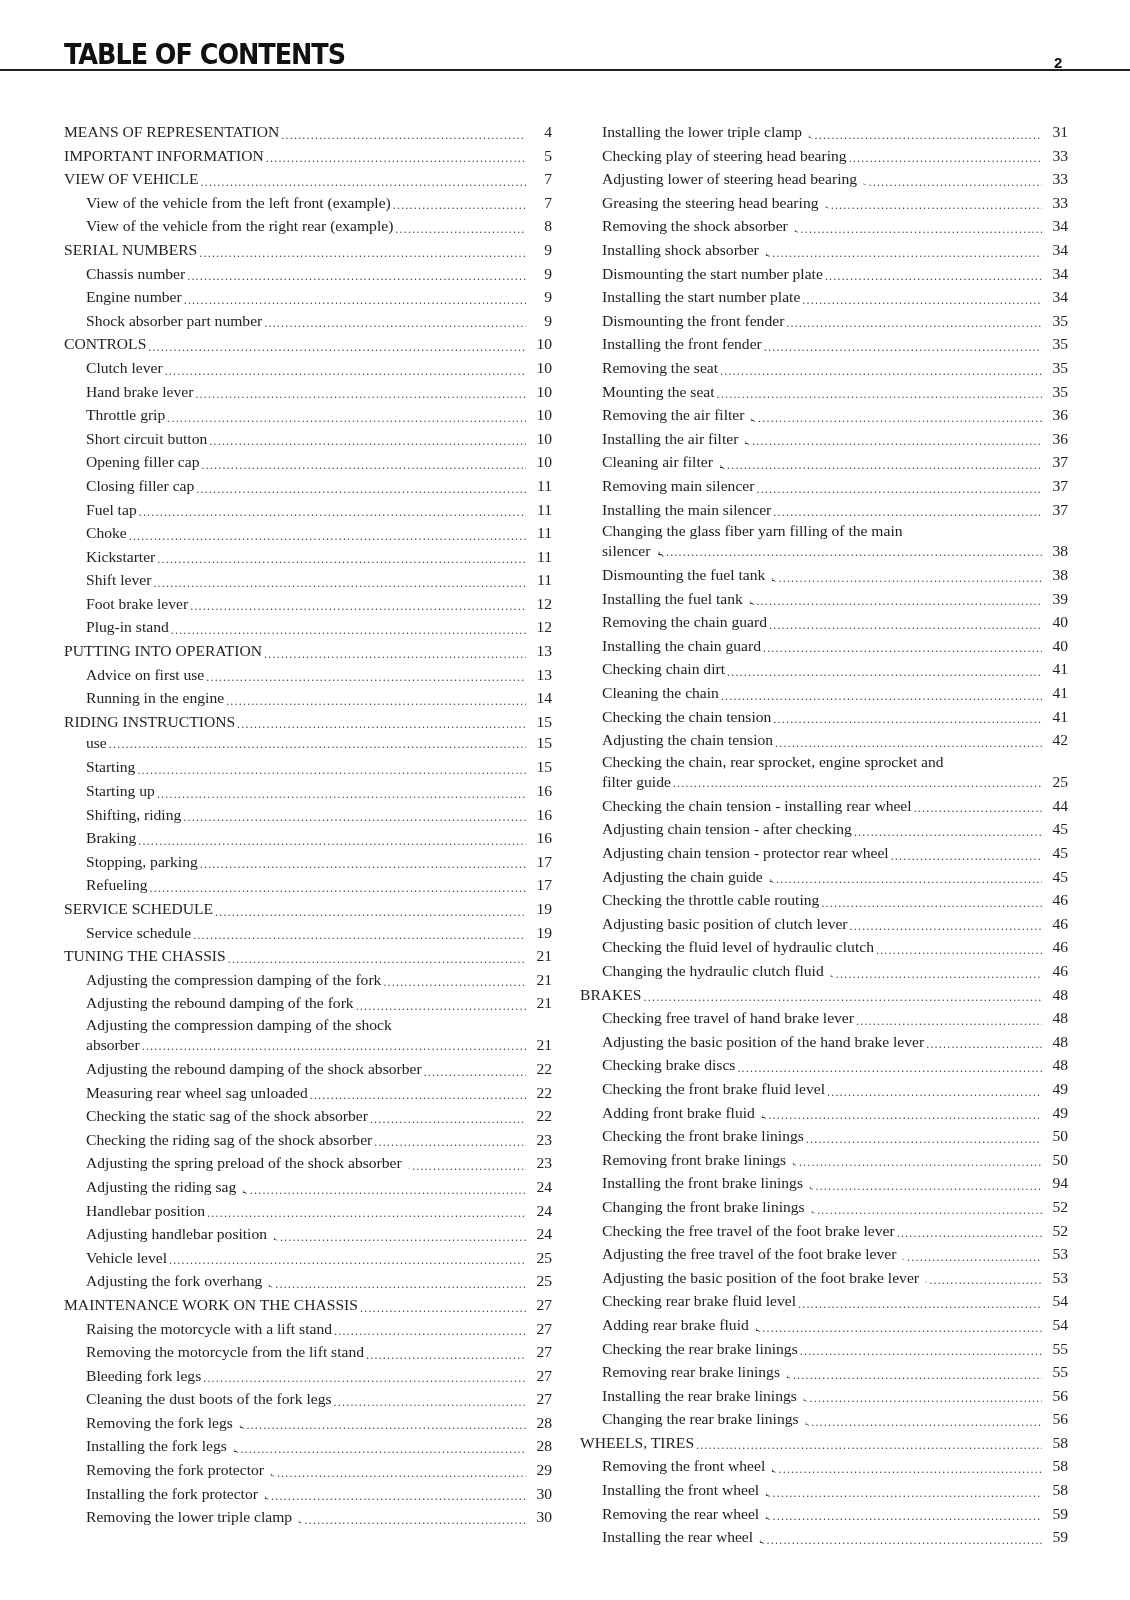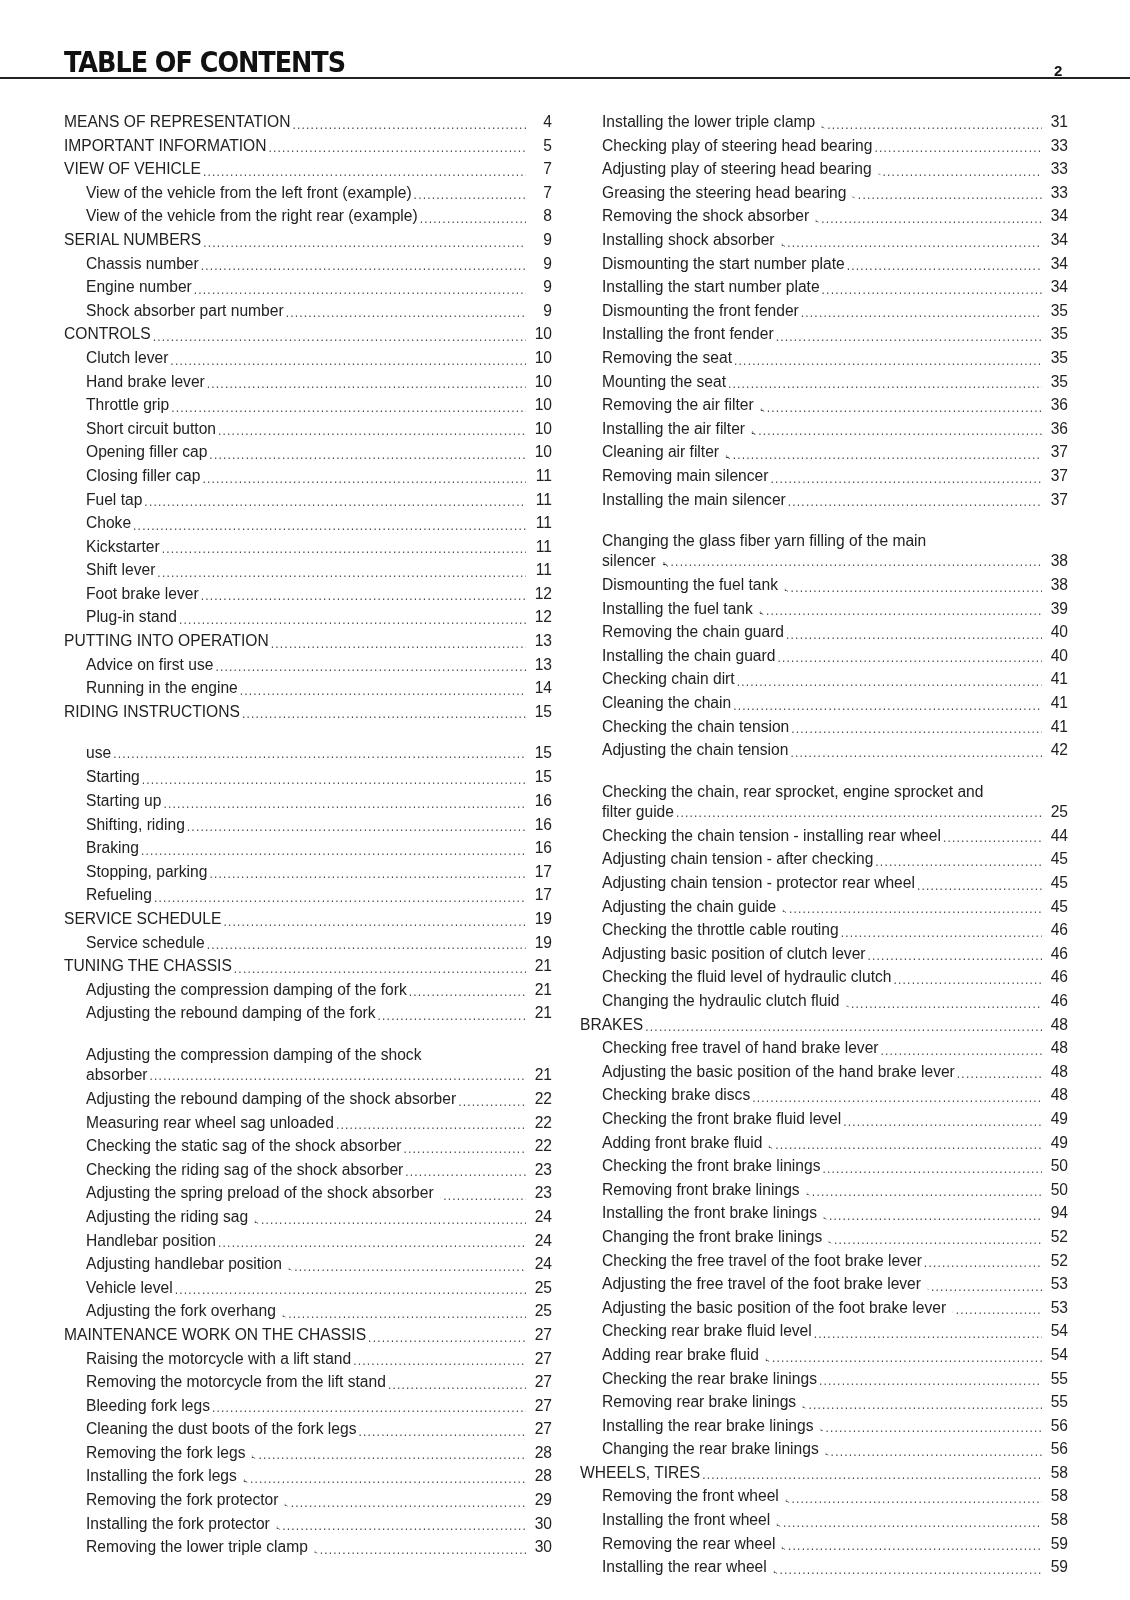--- a/index.html
+++ b/index.html
@@ -1,29 +1,29 @@
 <!DOCTYPE html>
 <html><head>
 <meta charset="utf-8">
 <style>
   html, body { margin: 0; padding: 0; background: #ffffff; }
   body { width: 1130px; height: 1600px; position: relative; overflow: hidden;
          font-family: "Liberation Sans", sans-serif; color: #222222; }
-  .header { position: absolute; left: 0; top: 0; width: 1130px; height: 72px; margin-top: 8px; }
+  .header { position: absolute; left: 0; top: 0; width: 1130px; height: 72px; }
   .title { position: absolute; left: 64px; top: 38px; font-family: "DejaVu Sans", sans-serif;
            font-weight: bold; font-size: 29px; letter-spacing: -1.2px; color: #111111;
            transform: scaleX(0.88); transform-origin: left top; line-height: 32px; }
   .page-number { position: absolute; left: 1054px; top: 54px; font-weight: bold; font-size: 15px; color: #111111; }
   .rule { position: absolute; left: 0; top: 69px; width: 1130px; height: 2px; background: #222222; }
-  .col { position: absolute; top: 110px; }
+  .col { position: absolute; top: 120px; font-family: Liberation Serif, serif; }
   .col.left { left: 64px; width: 488px; }
   .col.right { left: 580px; width: 488px; }
   .entry { display: flex; align-items: flex-end; font-size: 15.6px; line-height: 23.6px; white-space: nowrap; }
   .entry.sub { padding-left: 22px; }
-  .entry.wrap { flex-direction: column; align-items: stretch; line-height: 20px; padding-bottom: 2px; margin-top: 20px; }
+  .entry.wrap { flex-direction: column; align-items: stretch; line-height: 20px; padding-bottom: 2px; }
   .entry.wrap .line1 { white-space: nowrap; }
   .entry.wrap .line2 { display: flex; align-items: flex-end; }
   .label { flex: 0 0 auto; }
   .leader { flex: 1 1 auto; overflow: hidden; margin: 0 4px 0 2px; color: #444444; letter-spacing: 1.2px; font-size: 12px; line-height: 18px; }
   .leader::before { content: "................................................................................................................................................................................................"; }
   .pg { flex: 0 0 auto; width: 22px; text-align: right; }
   .wrench { display: inline-block; width: 16px; height: 14px; margin-left: 6px; vertical-align: -1px; }
 </style>
 </head>
 <body>
@@ -371,21 +371,21 @@
   </svg>
       <span class="leader"></span>
       <span class="pg">31</span>
     </div>
     <div class="entry sub">
       <span class="label">Checking play of steering head bearing</span>
       <span class="leader"></span>
       <span class="pg">33</span>
     </div>
     <div class="entry sub">
-      <span class="label">Adjusting play of steering head bearing</span>
+      <span class="label">Adjusting lower of steering head bearing</span>
       <svg class="wrench" viewBox="0 0 16 14">
     <path d="M3.2 1.2 L6.2 4.2 L5.4 5.6 L7.2 7.2 L8.6 6.6 L13.6 11.4 C14.3 12.1 13.6 13.3 12.6 12.8 L7.8 8.2 L6.8 9.6 C5.2 10.4 3.0 9.4 2.4 7.6 C2.1 6.8 2.2 5.8 2.6 5.0 L4.6 7.0 L6.0 5.8 L3.9 3.6 C3.4 3.0 2.8 2.0 3.2 1.2 Z" fill="#111111"></path>
   </svg>
       <span class="leader"></span>
       <span class="pg">33</span>
     </div>
     <div class="entry sub">
       <span class="label">Greasing the steering head bearing</span>
       <svg class="wrench" viewBox="0 0 16 14">
     <path d="M3.2 1.2 L6.2 4.2 L5.4 5.6 L7.2 7.2 L8.6 6.6 L13.6 11.4 C14.3 12.1 13.6 13.3 12.6 12.8 L7.8 8.2 L6.8 9.6 C5.2 10.4 3.0 9.4 2.4 7.6 C2.1 6.8 2.2 5.8 2.6 5.0 L4.6 7.0 L6.0 5.8 L3.9 3.6 C3.4 3.0 2.8 2.0 3.2 1.2 Z" fill="#111111"></path>

